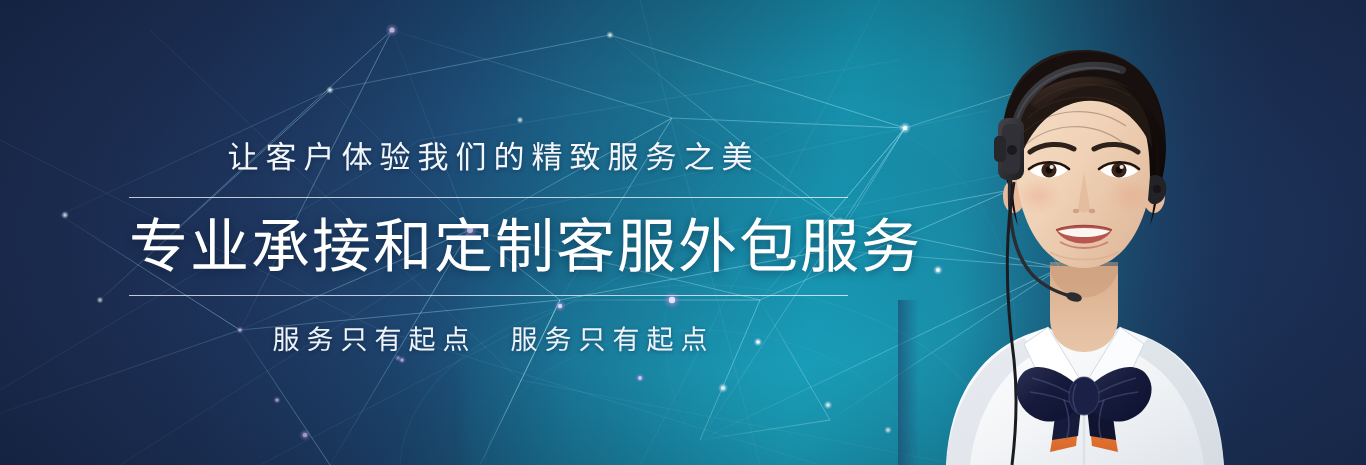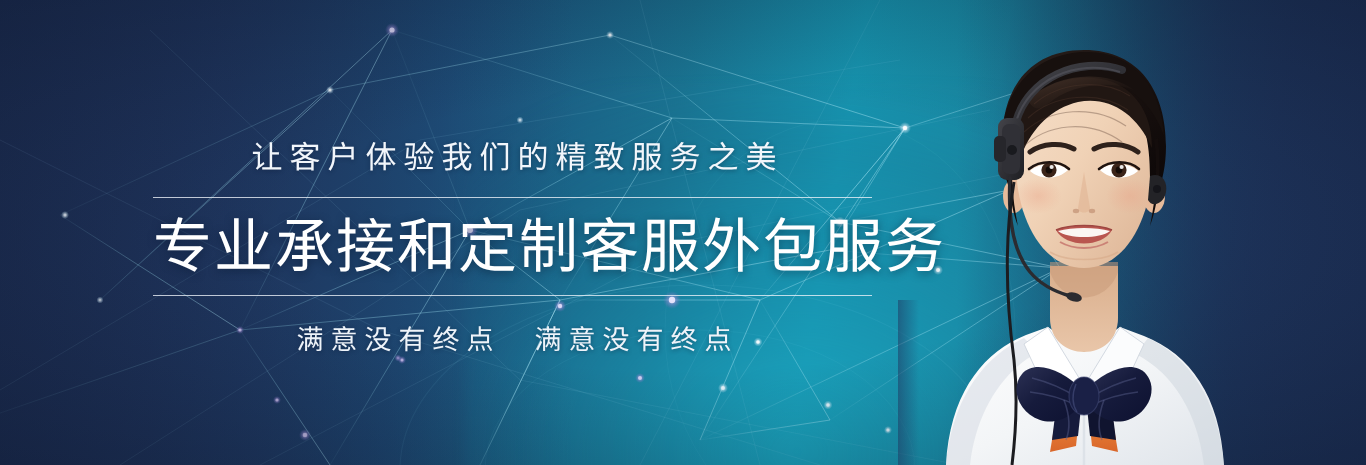--- a/index.html
+++ b/index.html
@@ -69,21 +69,21 @@
       rgba(0,0,0,0) 42%, rgba(8,16,34,0.34) 100%);
   }
 
   
   .mesh{ position:absolute; inset:0; }
   .mesh svg{ width:100%; height:100%; display:block; }
 
   
   .content{
     position:absolute;
-    left:153px; top:118px;
+    left:129px; top:118px;
     width:735px;
   }
 
   .rule{
     height:1px;
     background:rgba(238,244,250,0.78);
     width:719px;
   }
 
   .top-line{
@@ -503,16 +503,16 @@
 
       <rect x="0" y="300" width="60" height="165" fill="url(#edgeFade)"></rect>
     </svg>
   </div>
 
   <div class="content">
     <div class="top-line">让客户体验我们的精致服务之美</div>
     <div class="rule"></div>
     <h1 class="headline">专业承接和定制客服外包服务</h1>
     <div class="rule"></div>
-    <div class="bottom-line">满意没有终点　满意没有终点</div>
+    <div class="bottom-line">服务只有起点　服务只有起点</div>
   </div>
 
 </div>
 
 </body></html>

